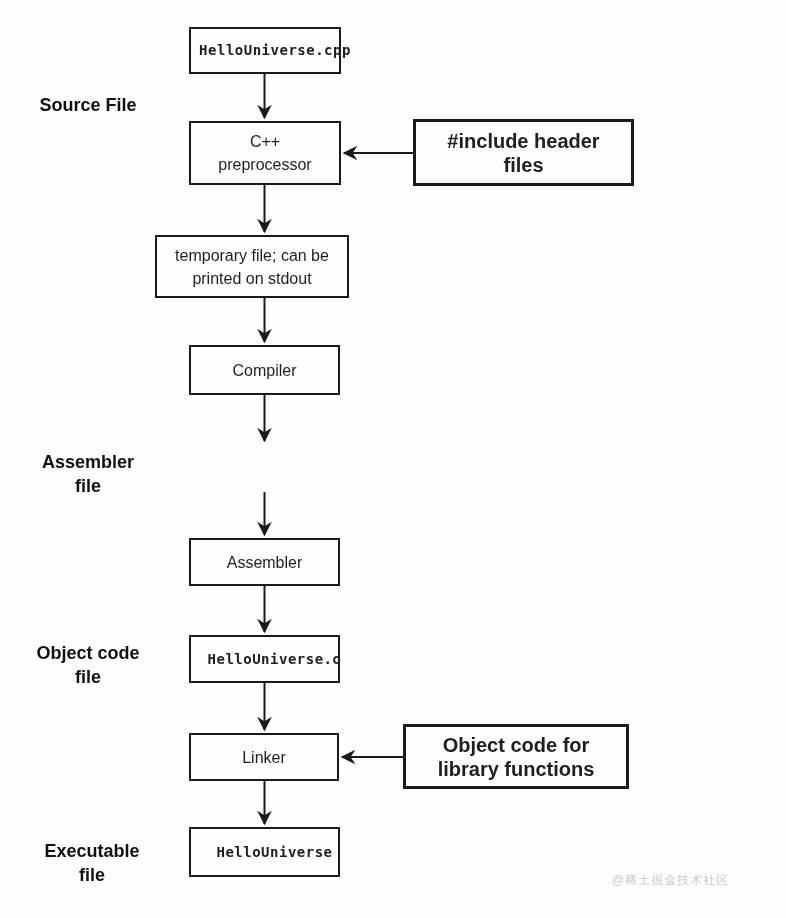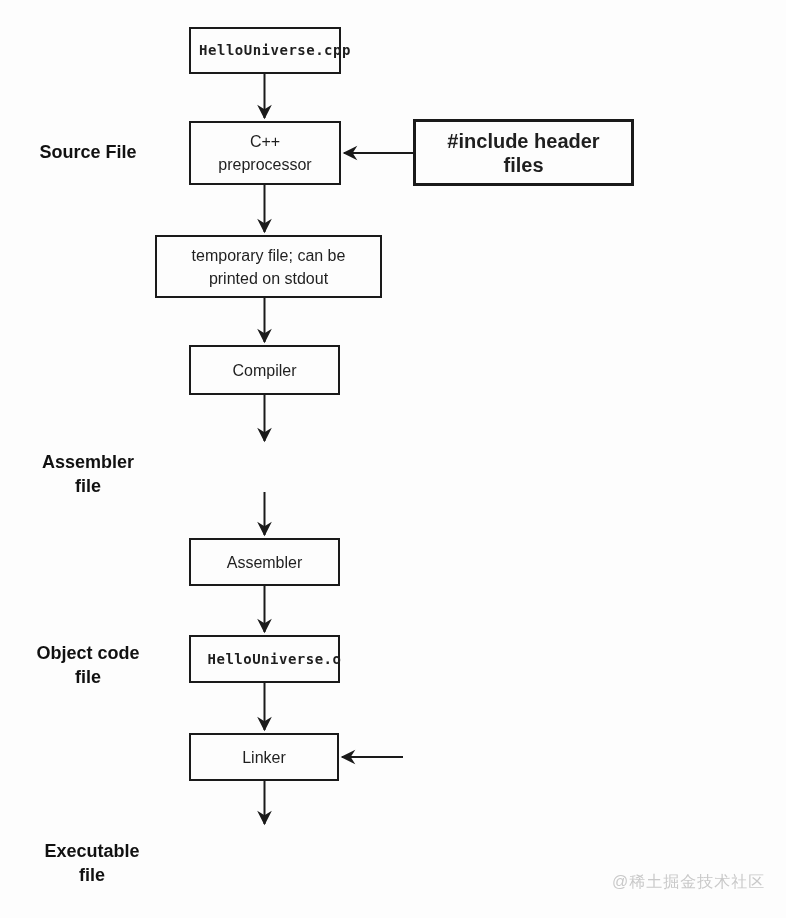--- a/index.html
+++ b/index.html
@@ -56,41 +56,41 @@
     font-weight: bold;
     font-size: 18px;
     line-height: 24px;
     color: #111111;
     white-space: pre-line;
     z-index: 2;
   }
   
   .pos-cpp        { left: 189px; top: 27px;  width: 152px; height: 47px; }
   .pos-pre        { left: 189px; top: 121px; width: 152px; height: 64px; }
-  .pos-temp       { left: 155px; top: 235px; width: 227px; height: 63px; }
+  .pos-temp       { left: 155px; top: 235px; width: 194px; height: 63px; }
   .pos-compiler   { left: 189px; top: 345px; width: 151px; height: 50px; }
   .pos-asmfile    { left: 189px; top: 444px; width: 151px; height: 48px; }
   .pos-assembler  { left: 189px; top: 538px; width: 151px; height: 48px; }
   .pos-objfile    { left: 189px; top: 635px; width: 151px; height: 48px; }
   .pos-linker     { left: 189px; top: 733px; width: 150px; height: 48px; text-align: center; }
   .pos-exe        { left: 189px; top: 827px; width: 151px; height: 50px; }
   
   .pos-include    { left: 413px; top: 119px; width: 221px; height: 67px; }
   .pos-objlib     { left: 403px; top: 724px; width: 226px; height: 65px; }
   
-  .pos-lbl-source { left: 8px;  top: 93px; margin-top: 47px;  }
+  .pos-lbl-source { left: 8px;  top: 93px;  }
   .pos-lbl-asm    { left: 8px;  top: 450px; }
   .pos-lbl-obj    { left: 8px;  top: 641px; }
   .pos-lbl-exe    { left: 12px;  top: 839px; }
   .watermark {
     position: absolute;
     left: 612px;
     top: 872px;
     width: 160px;
-    font-size: 16px;
+    font-size: 12px;
     color: #c9c9c9;
     text-align: left;
     z-index: 2;
     letter-spacing: 1px;
   }
 </style>
 </head>
 <body>
 
 <div class="canvas">
@@ -125,19 +125,22 @@
 
   <div class="node mono pos-cpp">HelloUniverse.cpp</div>
   <div class="node pos-pre">C++
 preprocessor</div>
   <div class="node pos-temp">temporary file; can be
 printed on stdout</div>
   <div class="node pos-compiler">Compiler</div>
   <div class="node pos-assembler">Assembler</div>
   <div class="node mono pos-objfile">HelloUniverse.o</div>
   <div class="node pos-linker">Linker</div>
+  <div class="node mono pos-exe">HelloUniverse</div>
 
   <div class="node side pos-include">#include header
 files</div>
+  <div class="node side pos-objlib">Object code for
+library functions</div>
 
   <div class="watermark">@稀土掘金技术社区</div>
 
 </div>
 
 </body></html>

